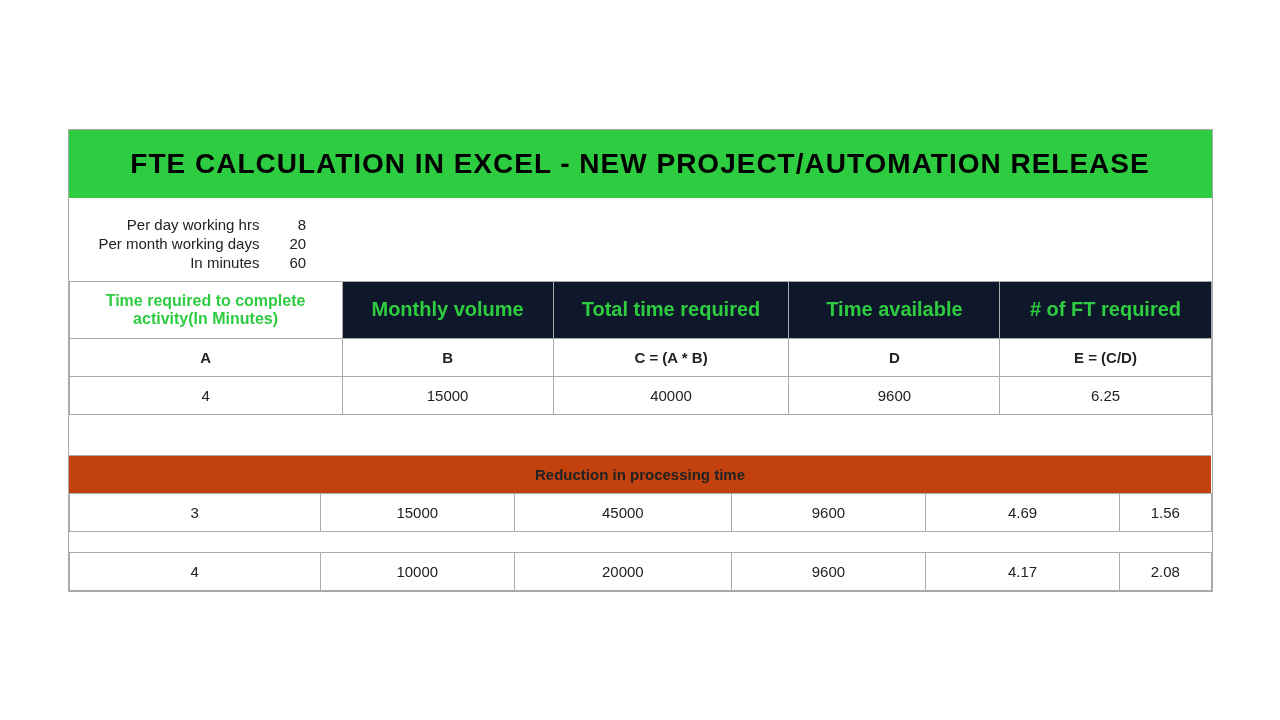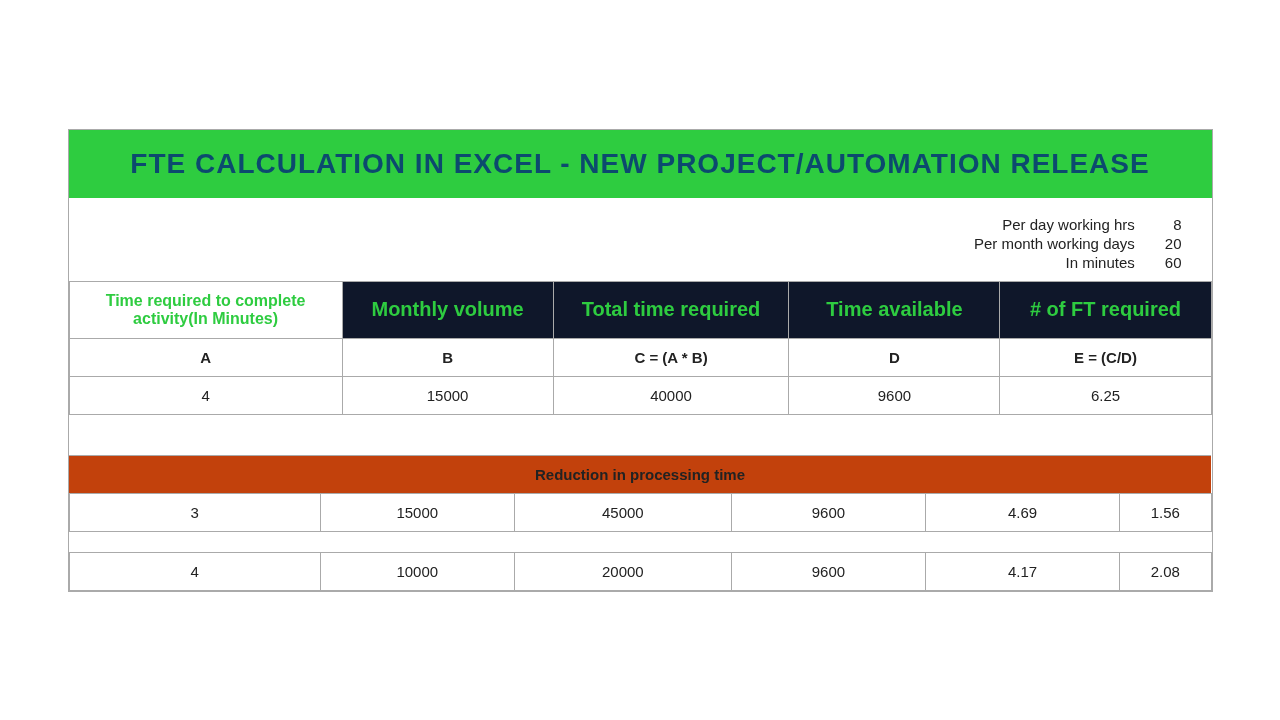--- a/index.html
+++ b/index.html
@@ -26,29 +26,29 @@
       width: 1145px;
       background: #ffffff;
       border: 1px solid #aaa;
     }
     .header-banner {
       background: #2ecc40;
       text-align: center;
       padding: 18px 10px;
     }
     .header-banner span {
-      color: #0c4a6e;
+      color: #000000;
       font-size: 28px;
       font-weight: 900;
       letter-spacing: 1px;
     }
     .info-section {
       padding: 18px 30px 10px 30px;
       display: flex;
-      justify-content: flex-end;
+      justify-content: flex-start;
     }
     .info-grid {
       display: grid;
       grid-template-columns: auto auto;
       gap: 2px 30px;
       text-align: right;
     }
     .info-label {
       font-size: 15px;
       color: #222;

